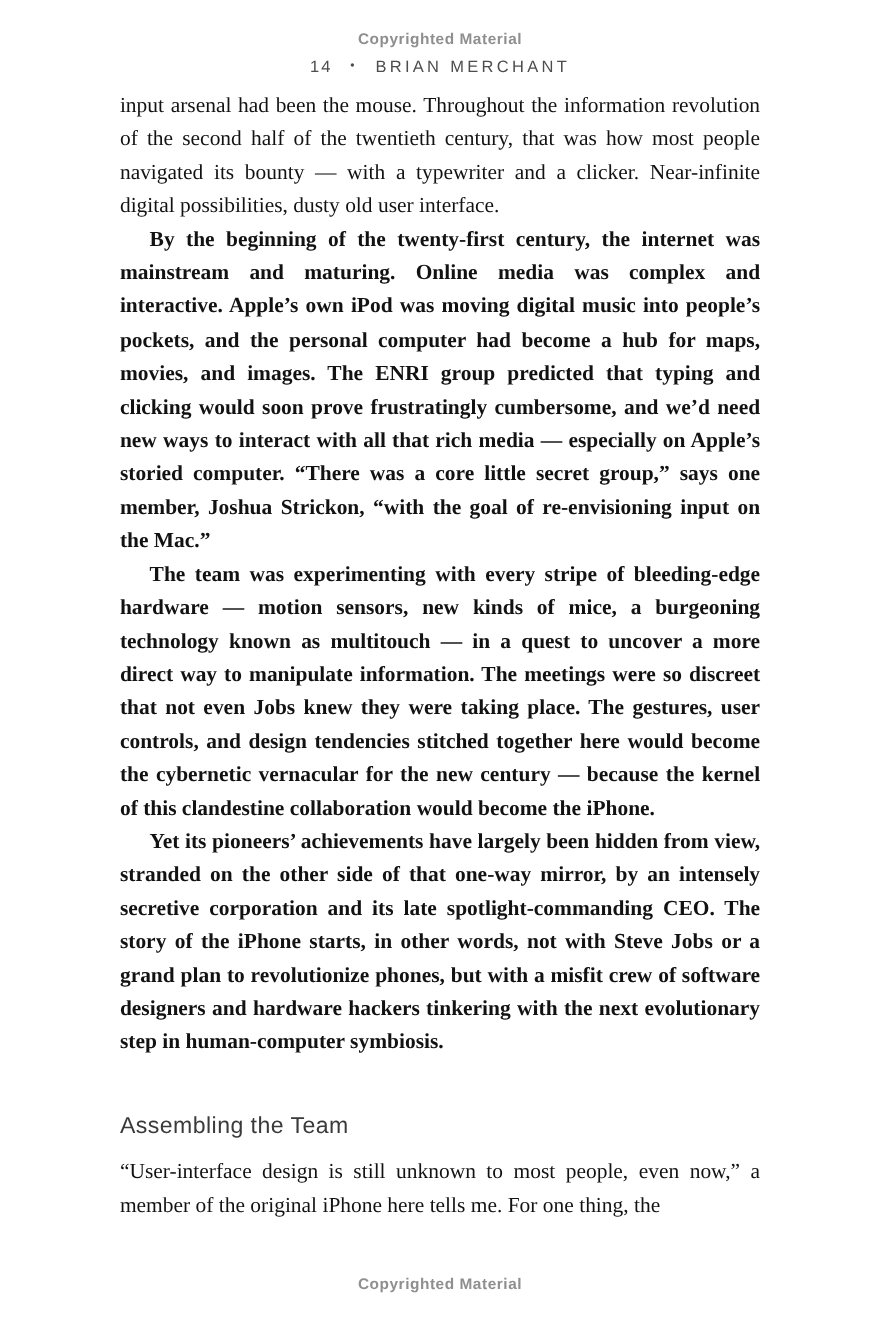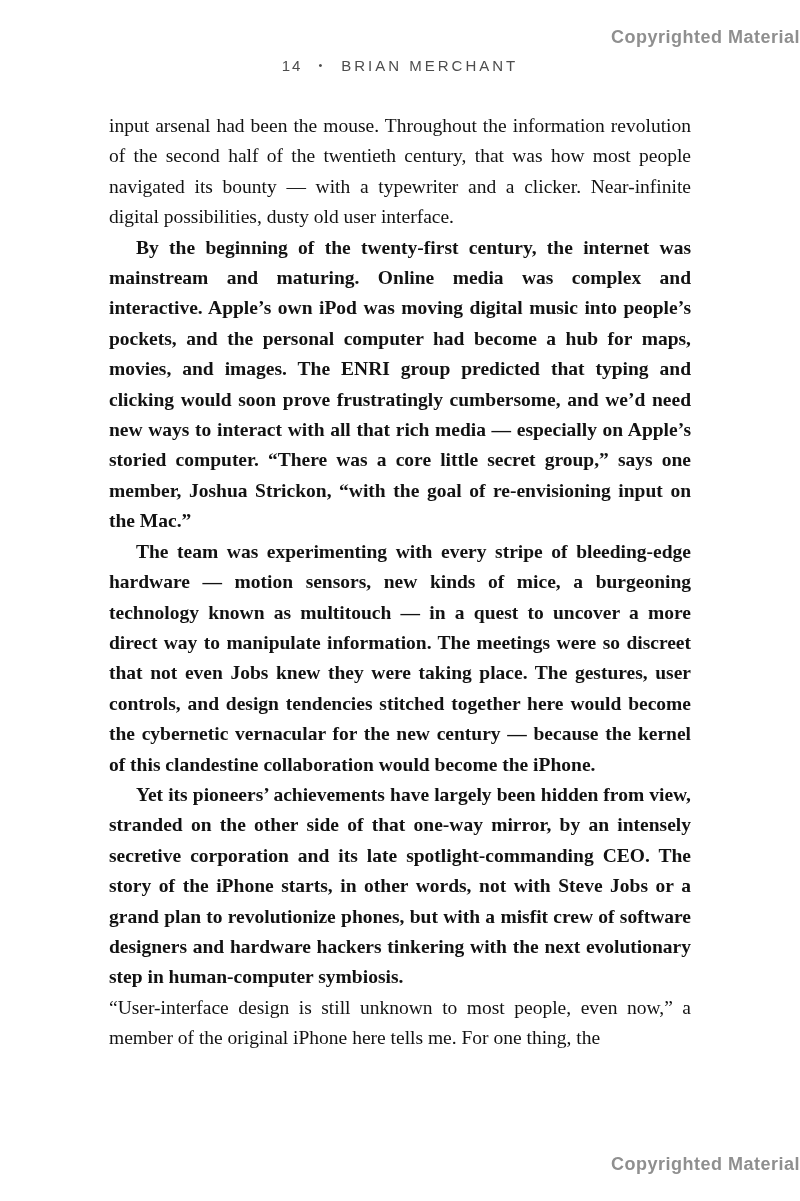--- a/index.html
+++ b/index.html
@@ -13,24 +13,24 @@
       height: 1201px;
       background: #ffffff;
       box-sizing: border-box;
       overflow: hidden;
       font-family: "Liberation Serif", serif;
       color: #161616;
     }
     .copyright {
       font-family: "Liberation Sans", sans-serif;
       font-weight: bold;
-      font-size: 18px;
+      font-size: 14px;
       letter-spacing: 0.5px;
       color: #8f8f8f;
-      text-align: right;
+      text-align: center;
     }
     .copyright.top {
       padding-top: 27px;
     }
     .copyright.bottom {
       position: absolute;
       left: 0;
       right: 0;
       bottom: 26px;
     }
@@ -47,21 +47,21 @@
       letter-spacing: 2px;
     }
     .running-header .sep {
       margin-right: 16px;
       font-size: 11px;
       vertical-align: 2px;
       color: #4d4d4d;
     }
     .body-text {
       width: 582px;
-      margin: 37px auto 0 auto;
+      margin: 13px auto 0 auto;
       font-size: 19.5px;
       line-height: 30.4px;
       text-align: justify;
       color: #121212;
     }
     .body-text p {
       margin: 0;
       padding: 0;
     }
     .body-text p.indent {
@@ -87,18 +87,19 @@
 
   <div class="running-header">
     <span class="pagenum">14</span><span class="sep">•</span><span class="author">BRIAN MERCHANT</span>
   </div>
 
   <div class="body-text">
     <p>input arsenal had been the mouse. Throughout the information revolution of the second half of the twentieth century, that was how most people navigated its bounty — with a typewriter and a clicker. Near-infinite digital possibilities, dusty old user interface.</p>
     <p class="indent">By the beginning of the twenty-first century, the internet was mainstream and maturing. Online media was complex and interactive. Apple’s own iPod was moving digital music into people’s pockets, and the personal computer had become a hub for maps, movies, and images. The ENRI group predicted that typing and clicking would soon prove frustratingly cumbersome, and we’d need new ways to interact with all that rich media — especially on Apple’s storied computer. “There was a core little secret group,” says one member, Joshua Strickon, “with the goal of re-envisioning input on the Mac.”</p>
     <p class="indent">The team was experimenting with every stripe of bleeding-edge hardware — motion sensors, new kinds of mice, a burgeoning technology known as multitouch — in a quest to uncover a more direct way to manipulate information. The meetings were so discreet that not even Jobs knew they were taking place. The gestures, user controls, and design tendencies stitched together here would become the cybernetic vernacular for the new century — because the kernel of this clandestine collaboration would become the iPhone.</p>
     <p class="indent">Yet its pioneers’ achievements have largely been hidden from view, stranded on the other side of that one-way mirror, by an intensely secretive corporation and its late spotlight-commanding CEO. The story of the iPhone starts, in other words, not with Steve Jobs or a grand plan to revolutionize phones, but with a misfit crew of software designers and hardware hackers tinkering with the next evolutionary step in human-computer symbiosis.</p>
+    <h2 class="section-heading">Assembling the Team</h2>
     <p>“User-interface design is still unknown to most people, even now,” a member of the original iPhone here tells me. For one thing, the</p>
   </div>
 
   <div class="copyright bottom">Copyrighted Material</div>
 
 </div>
 
 </body></html>

